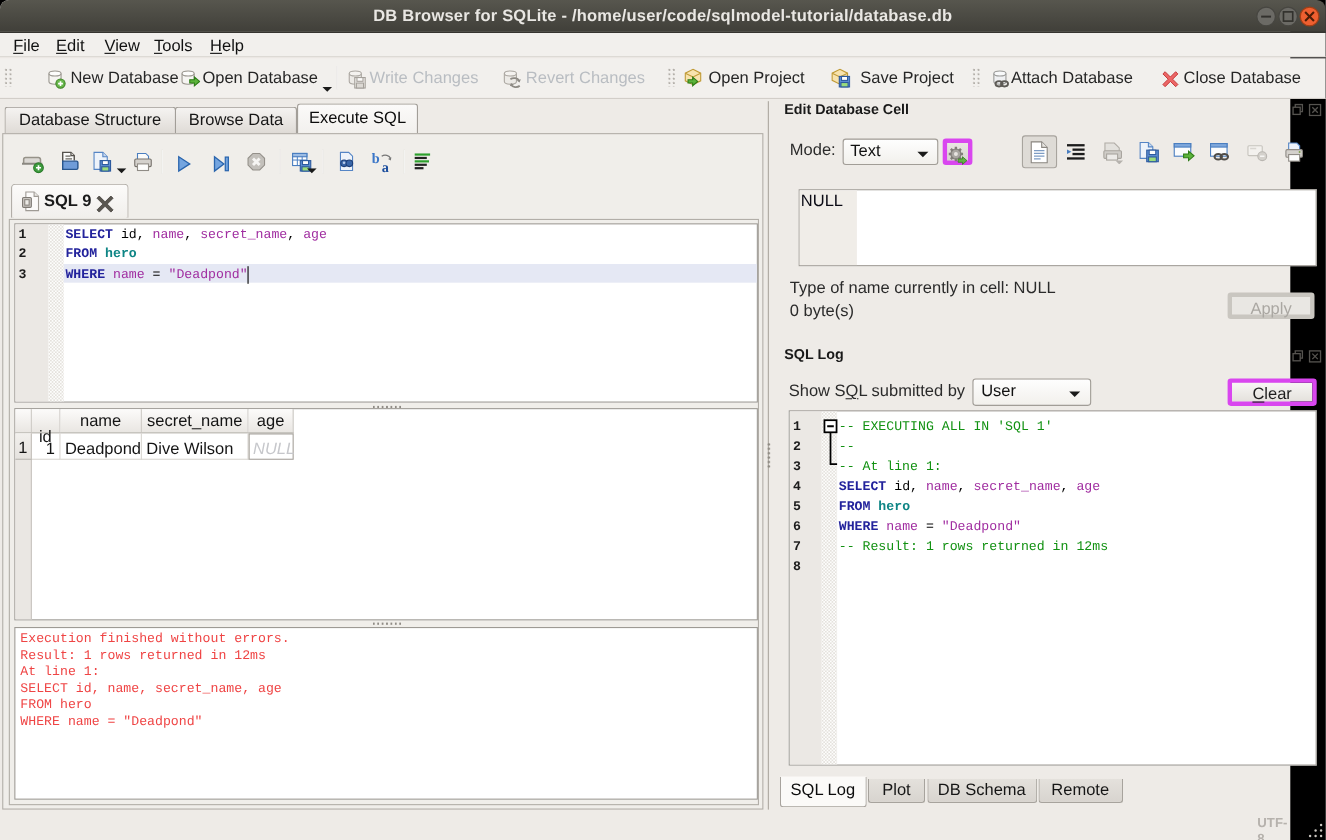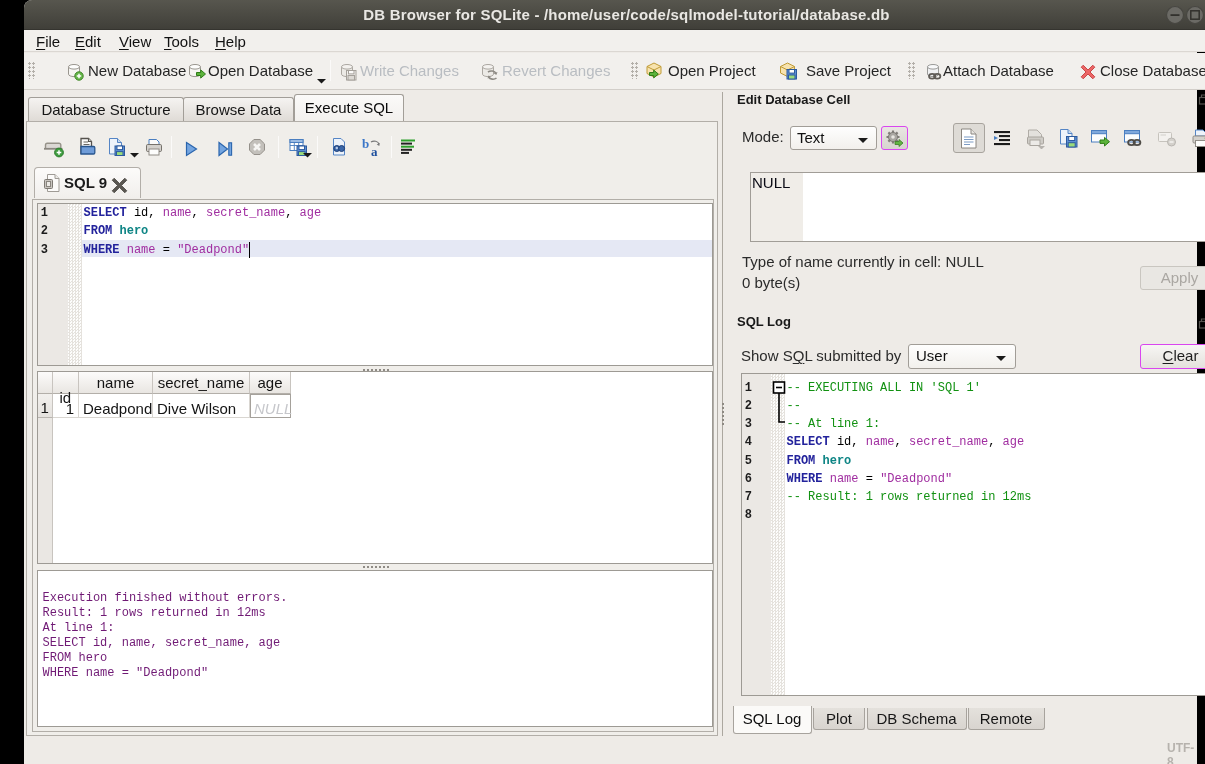--- a/index.html
+++ b/index.html
@@ -1,18 +1,18 @@
 <!DOCTYPE html>
 <html><head>
 <meta charset="utf-8">
 <style>
 * { margin:0; padding:0; box-sizing:border-box; }
 html,body { width:1205px; height:764px; background:#000; overflow:hidden; }
 body { font-family:"Liberation Sans", sans-serif; }
-#win { position:absolute; left:0; top:0; width:1173px; height:764px; background:#eeebe7; border-radius:8px 8px 0 0;margin-left:24px; }
+#win { position:absolute; left:0; top:0; width:1173px; height:764px; background:#eeebe7; border-radius:8px 8px 0 0; }
 .abs { position:absolute; }
 .ui { font-size:15px; color:#2b2b2b; white-space:nowrap; }
 .mono { font-family:"Liberation Mono", monospace; font-size:12px; white-space:pre; }
 .kw { color:#23239c; font-weight:bold; }
 .idn { color:#a02da0; }
 .tbl { color:#0e8585; font-weight:bold; }
 .cmt { color:#119111; }
 .dis { color:#b9bdc2 !important; }
 
 #titlebar { position:absolute; left:0; top:0; width:1205px; height:30px; background:linear-gradient(#57564e,#403f39); border-radius:8px 8px 0 0; border-bottom:1px solid #35342f; }
@@ -35,21 +35,21 @@
 #leftpane { position:absolute; left:2px; top:121px; width:692px; height:615px; border:1px solid #b2aea8; background:#f0eeea; }
 #innerpane { position:absolute; left:5px; top:77px; width:682px; height:533px; border:1px solid #b2aea8; background:#f0eeea; }
 .box { position:absolute; background:#fff; border:1px solid #9d9a94; }
 .gutter { position:absolute; left:0; top:0; bottom:0; width:30px; background:#ebe8e4; }
 .foldmargin { position:absolute; left:30px; top:0; bottom:0; width:14px;
   background:repeating-conic-gradient(#e5e2dd 0% 25%, #fdfdfc 0% 50%); background-size:3px 3px; }
 .lnum { position:absolute; font-family:"Liberation Mono", monospace; font-size:12px; font-weight:bold; color:#1c1c1c; width:24px; text-align:right; }
 
 .docktitle { position:absolute; font-size:13px; font-weight:bold; color:#191919; }
 .combo { position:absolute; border:1px solid #a19d97; border-radius:3px; background:linear-gradient(#fefefe,#f2f0ec); font-size:15px; color:#111; }
-.btn { position:absolute; border:1px solid #d946ef; border-radius:3px; background:linear-gradient(#f7f6f4,#e4e1dc); font-size:15px; color:#1d1d1d; text-align:center; }
+.btn { position:absolute; border:4px solid #d946ef; border-radius:3px; background:linear-gradient(#f7f6f4,#e4e1dc); font-size:15px; color:#1d1d1d; text-align:center; }
 .combo .arr { position:absolute; width:0; height:0; border-left:5px solid transparent; border-right:5px solid transparent; border-top:5px solid #1a1a1a; }
 
 .btab { position:absolute; height:22px; background:linear-gradient(#e4e1dc,#d8d4cf); border:1px solid #a7a39d; border-top:none; border-radius:0 0 3px 3px; font-size:15px; color:#161616; text-align:center; padding-top:2px; }
 #btab-active { position:absolute; height:28px; background:#fbfaf8; border:1px solid #a7a39d; border-top:none; border-radius:0 0 3px 3px; font-size:15px; color:#0c0c0c; text-align:center; padding-top:4px; }
 </style>
 </head>
 <body>
 <div id="win">
 
   <div id="titlebar">
@@ -260,21 +260,21 @@
         <div class="abs" style="left:0;top:22px;width:14.5px;height:23.5px;background:linear-gradient(#f2f0ed,#e5e2de);border-right:1px solid #c8c4bf;border-bottom:1px solid #b9b5b0;font-size:15px;text-align:center;color:#141414;padding-top:4.5px">1</div>
         <div class="abs" style="left:14.5px;top:22px;width:26.5px;height:23.5px;border-right:1px solid #d9d6d1;border-bottom:1px solid #d9d6d1;font-size:15px;text-align:right;color:#141414;padding:5.6px 4px 0 0">1</div>
         <div class="abs" style="left:41px;top:22px;width:74px;height:23.5px;border-right:1px solid #d9d6d1;border-bottom:1px solid #d9d6d1;font-size:15px;color:#141414;padding:5.6px 0 0 4px">Deadpond</div>
         <div class="abs" style="left:115px;top:22px;width:97px;height:23.5px;border-right:1px solid #d9d6d1;border-bottom:1px solid #d9d6d1;font-size:15px;color:#141414;padding:5.6px 0 0 4px">Dive Wilson</div>
         <div class="abs" style="left:212px;top:22px;width:41px;height:23.5px;border:1px solid #a5a19b;font-size:15px;color:#c6c7cb;font-style:italic;padding:4.6px 0 0 3px">NULL</div>
       </div>
 
       <div class="abs" style="left:330px;top:366px;width:26px;height:2px;background-image:radial-gradient(circle at 1px 1px,#8f8b85 0.9px,transparent 1px);background-size:4px 2px"></div>
 
       <div class="box" style="left:4px;top:369.5px;width:676px;height:157px">
-        <div class="mono abs" style="left:4.5px;top:20px;line-height:15px;color:#701a75">Execution finished without errors.
+        <div class="mono abs" style="left:4.5px;top:3px;line-height:15px;color:#ef4444">Execution finished without errors.
 Result: 1 rows returned in 12ms
 At line 1:
 SELECT id, name, secret_name, age
 FROM hero
 WHERE name = "Deadpond"</div>
       </div>
     </div>
   </div>
 
   <div class="abs" style="left:698px;top:92px;width:1px;height:644px;background:#aba79f"></div>

